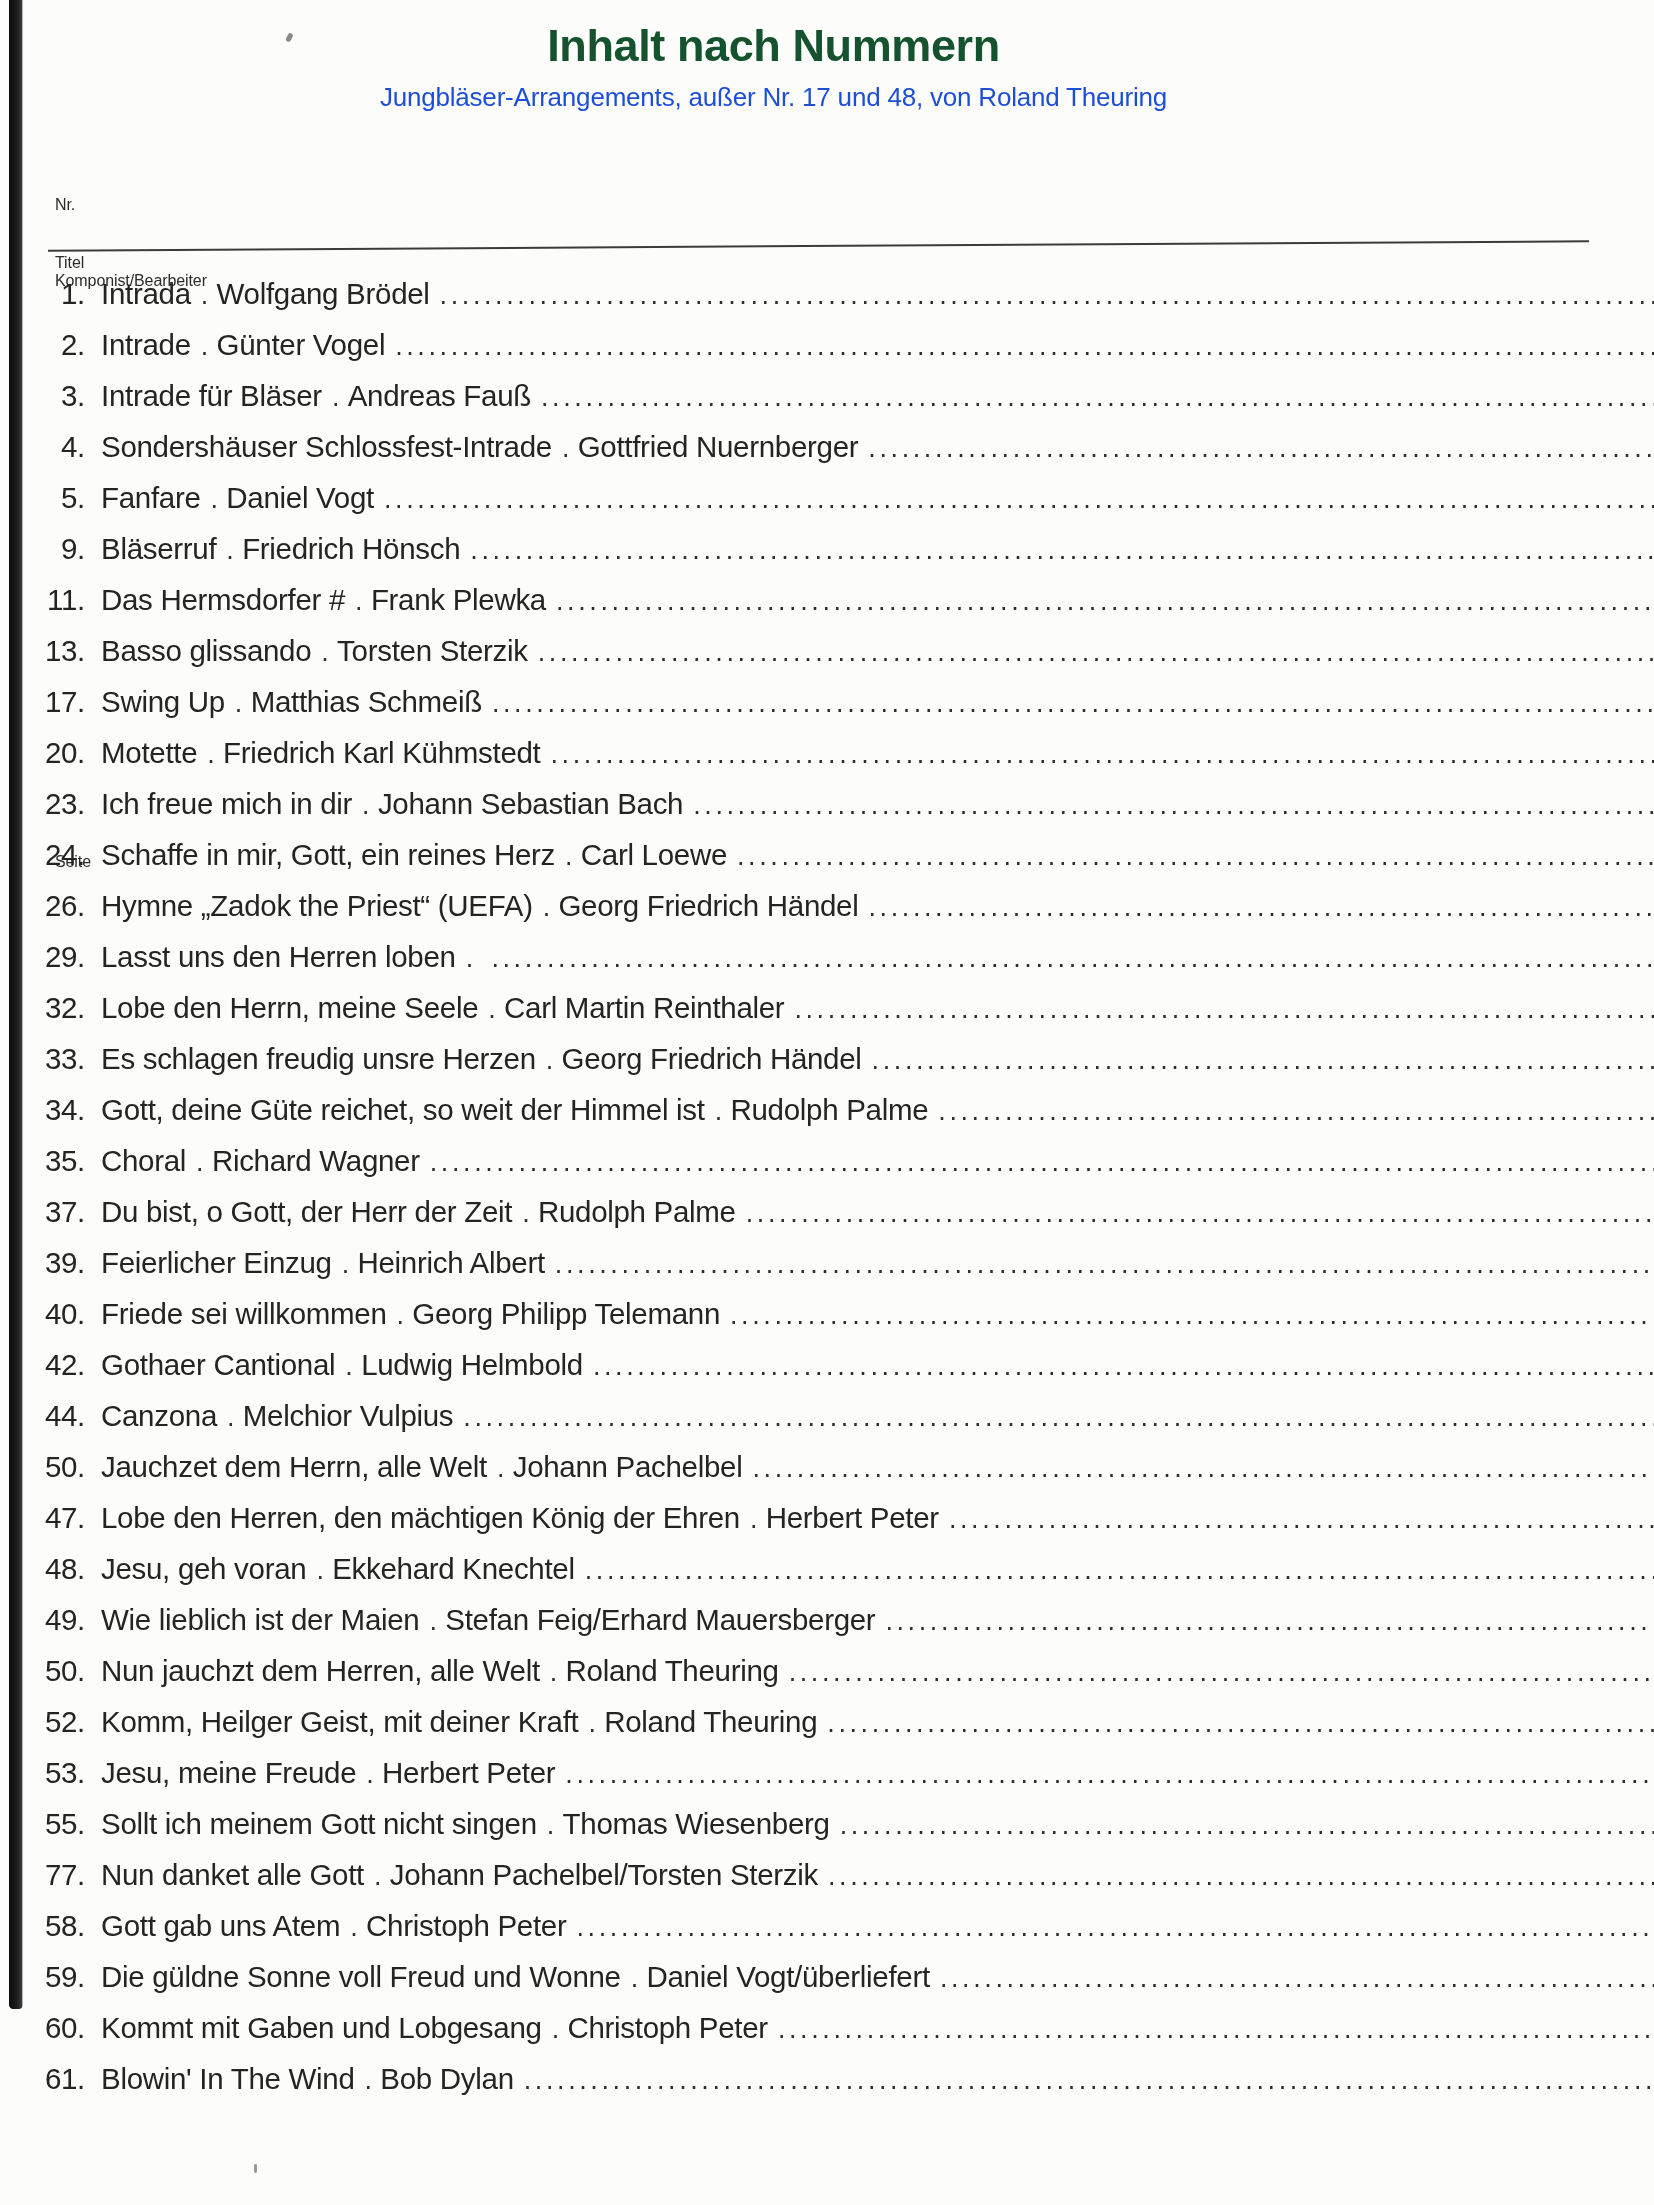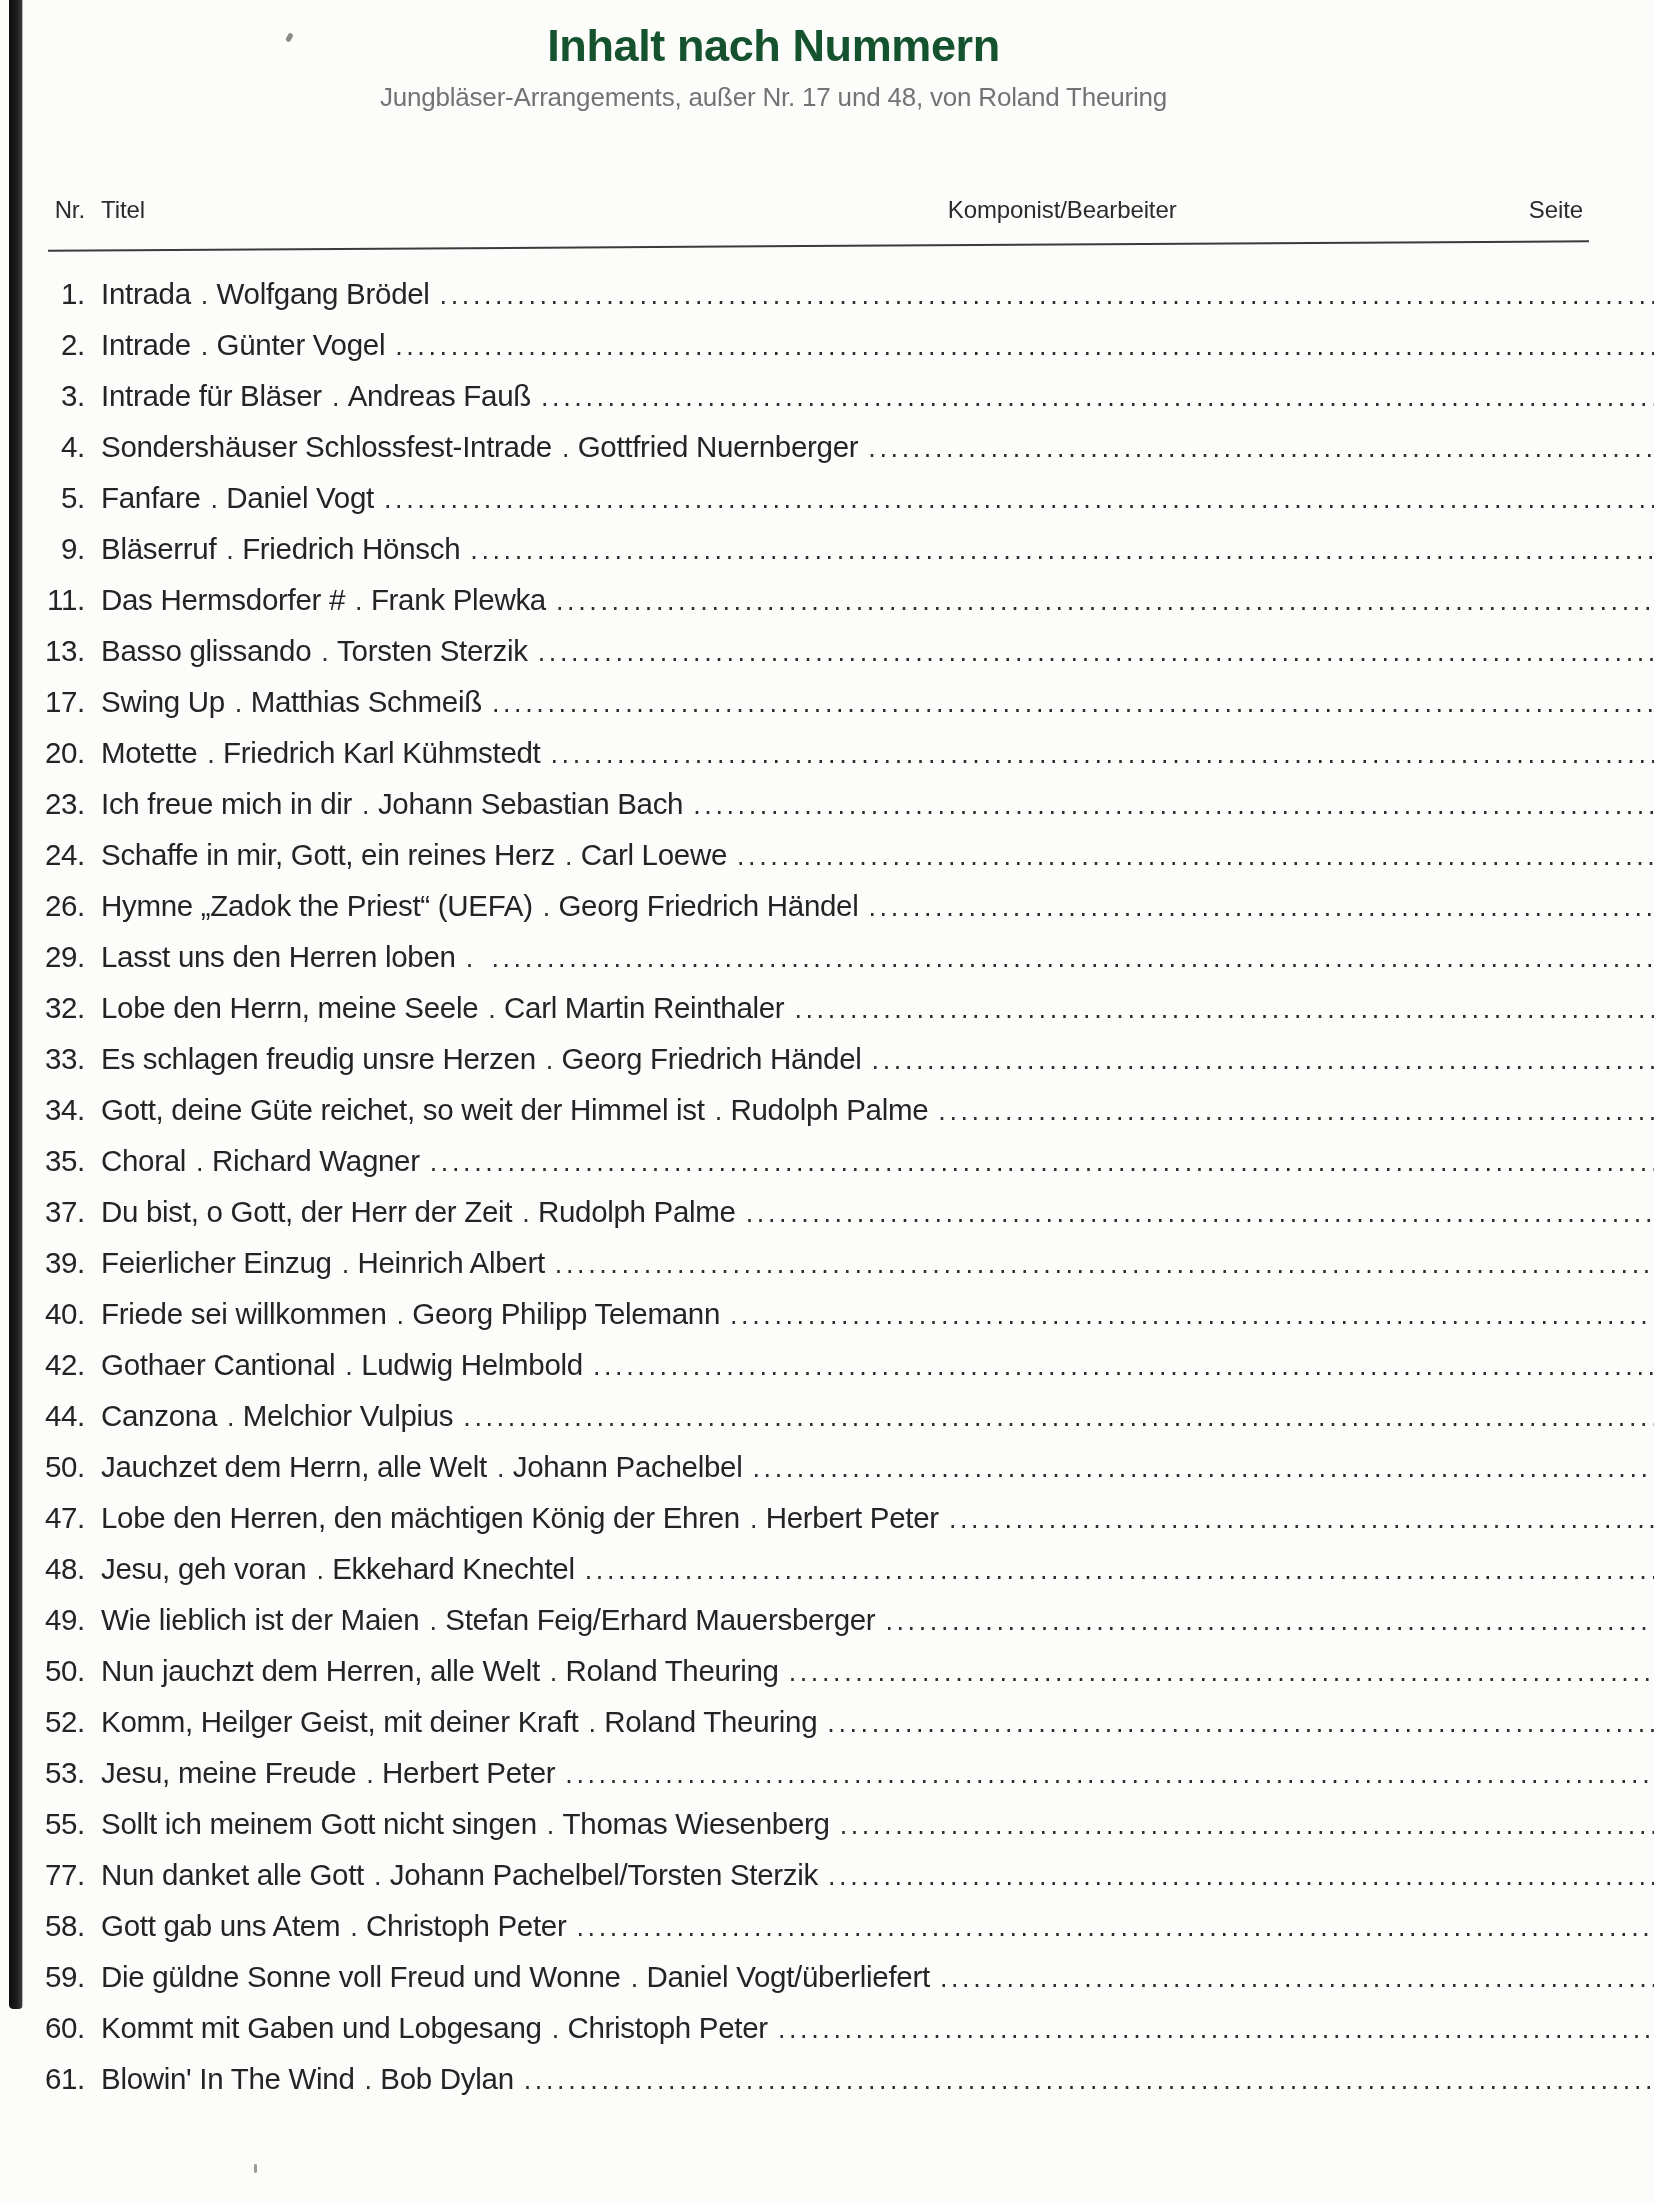--- a/index.html
+++ b/index.html
@@ -25,27 +25,27 @@
   .heading{
     position:absolute;top:20px;left:0;width:1655px;
     padding-right:108px;box-sizing:border-box;
     text-align:center;
   }
   .title{
     font-size:45px;font-weight:bold;letter-spacing:-0.4px;color:#14532d;
     margin:0;
   }
   .subtitle{
-    font-size:26px;margin:10px 0 0 0;color:#737373;letter-spacing:-0.2px;
+    font-size:26px;margin:10px 0 0 0;color:#1d4ed8;letter-spacing:-0.2px;
   }
 
   .colheads{
     position:absolute;top:196px;left:43px;right:72px;
     display:flex;align-items:baseline;
-    font-size:24px;color:#2b2b2b;letter-spacing:-0.1px;
+    font-size:16px;color:#2b2b2b;letter-spacing:-0.1px;flex-direction:column;
   }
   .colheads .h-nr{flex:0 0 58px;text-align:right;padding-right:16px;box-sizing:border-box;}
   .colheads .h-titel{flex:1 1 auto;}
   .colheads .h-komp{flex:0 0 581px;margin-left:12px;}
   .colheads .h-seite{flex:0 0 50px;text-align:left;}
 
   .headrule{
     position:absolute;top:245px;left:48px;right:66px;height:0;
     border-top:2.9px solid #3b3b3b;
     transform:rotate(-0.35deg);

